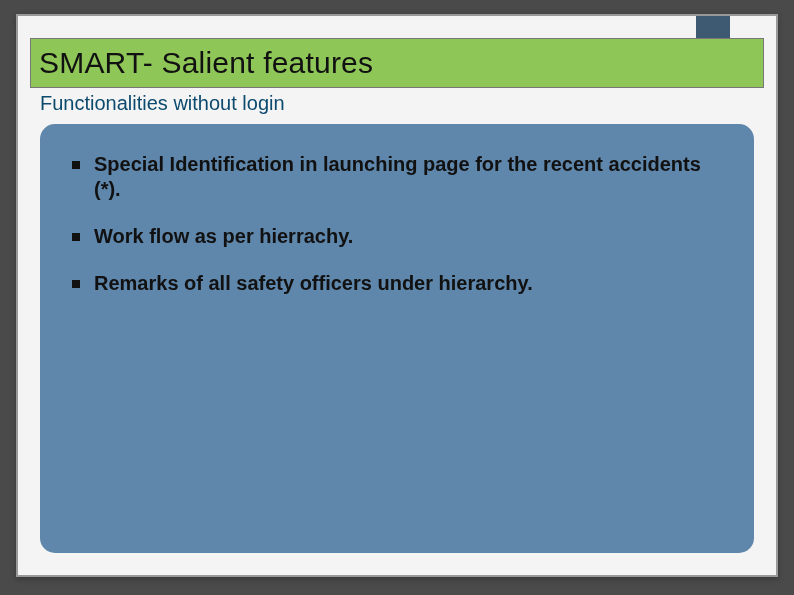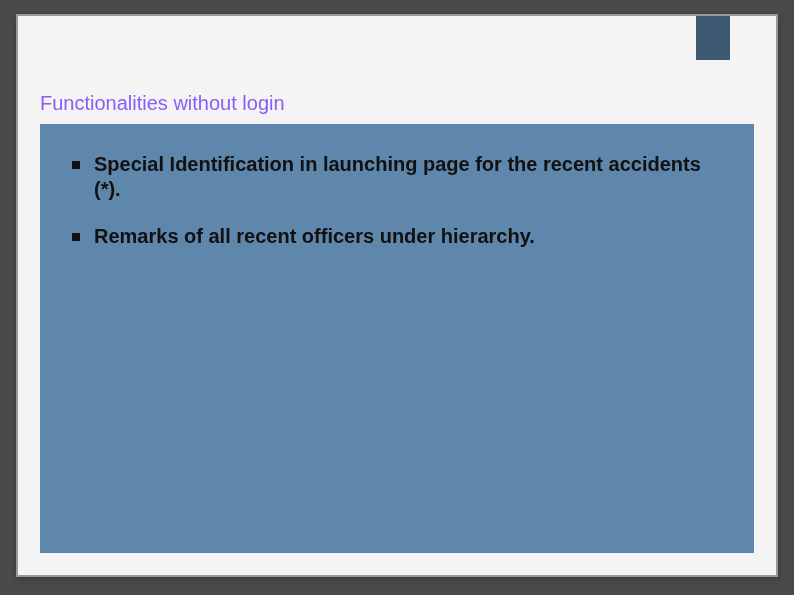--- a/index.html
+++ b/index.html
@@ -44,30 +44,31 @@
     font-size: 30px;
     font-weight: 400;
     color: #111;
     letter-spacing: 0.2px;
   }
   .subtitle {
     position: absolute;
     left: 22px;
     top: 76px;
     font-size: 20px;
-    color: #8b5cf6;
+    color: #0c4a6e;
   }
   .content-panel {
     position: absolute;
     left: 22px;
     right: 22px;
     top: 108px;
     bottom: 22px;
     background: #5f86ab;
     padding: 28px 28px 20px 28px;
+    border-radius: 15px;
   }
   ul.bullets {
     list-style: none;
   }
   ul.bullets li {
     position: relative;
     padding-left: 26px;
     margin-bottom: 22px;
     font-size: 20px;
     font-weight: 700;
@@ -83,21 +84,25 @@
     height: 8px;
     background: #111;
   }
 </style>
 </head>
 <body>
 
 <div class="slide">
   <div class="inner">
     <div class="deco-block"></div>
+    <div class="title-bar">
+      <div class="title">SMART- Salient features</div>
+    </div>
     <div class="subtitle">Functionalities  without login</div>
     <div class="content-panel">
       <ul class="bullets">
         <li>Special Identification  in launching page for the recent accidents (*).</li>
-        <li>Remarks of all recent officers under hierarchy.</li>
+        <li>Work flow as per hierrachy.</li>
+        <li>Remarks of all safety officers under hierarchy.</li>
       </ul>
     </div>
   </div>
 </div>
 
 </body></html>

